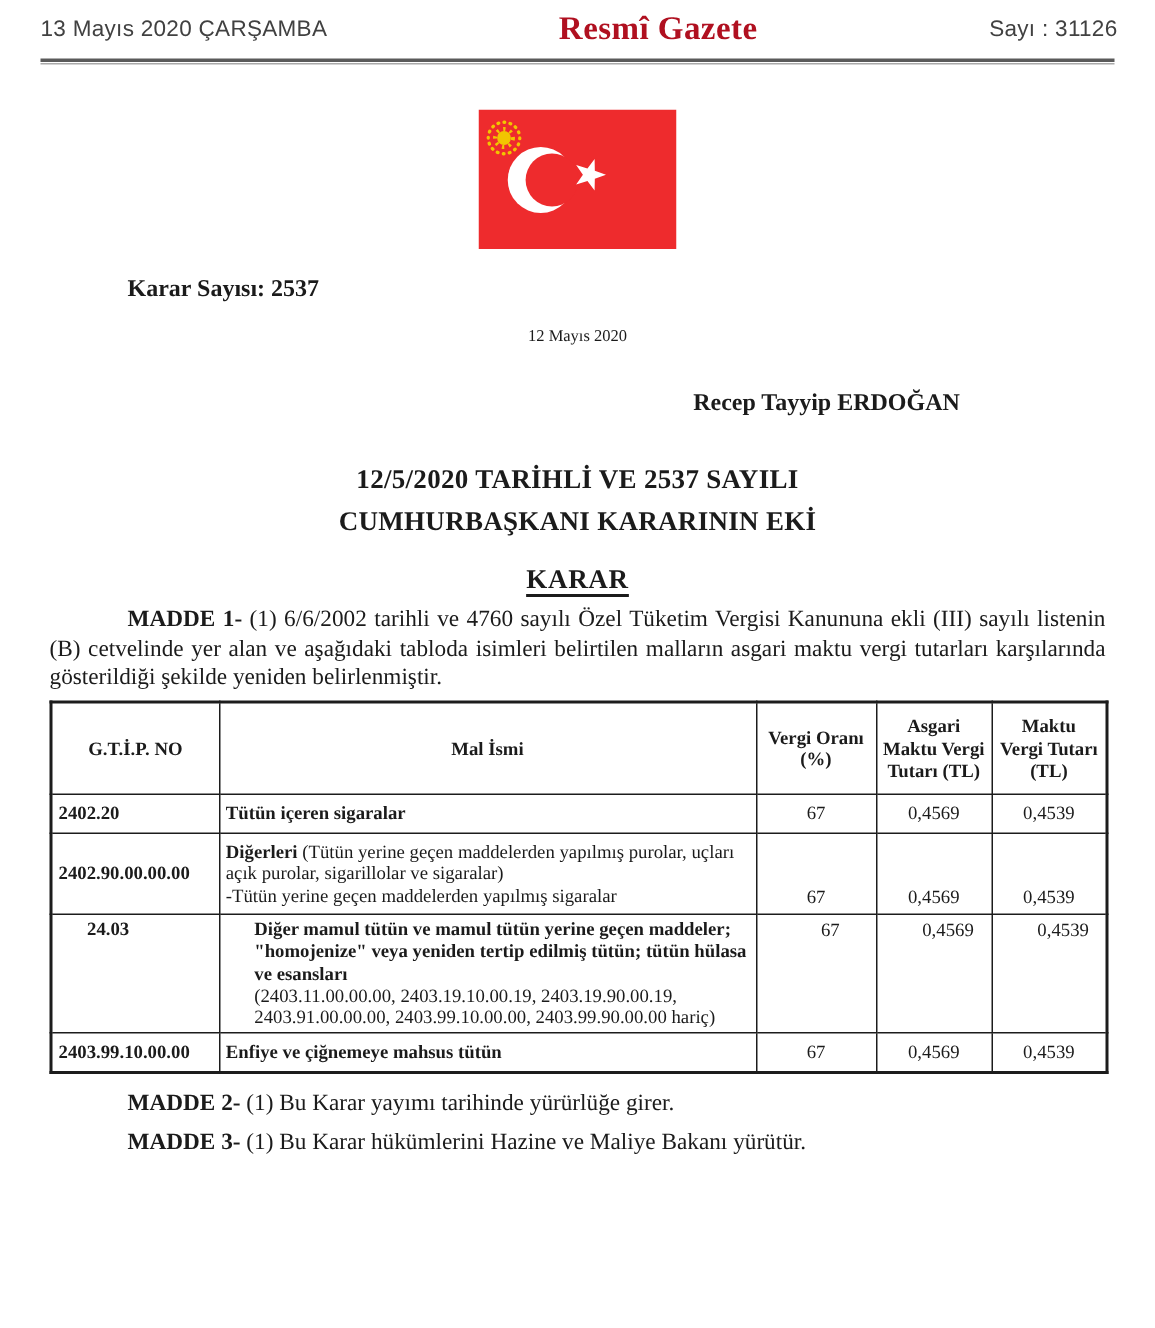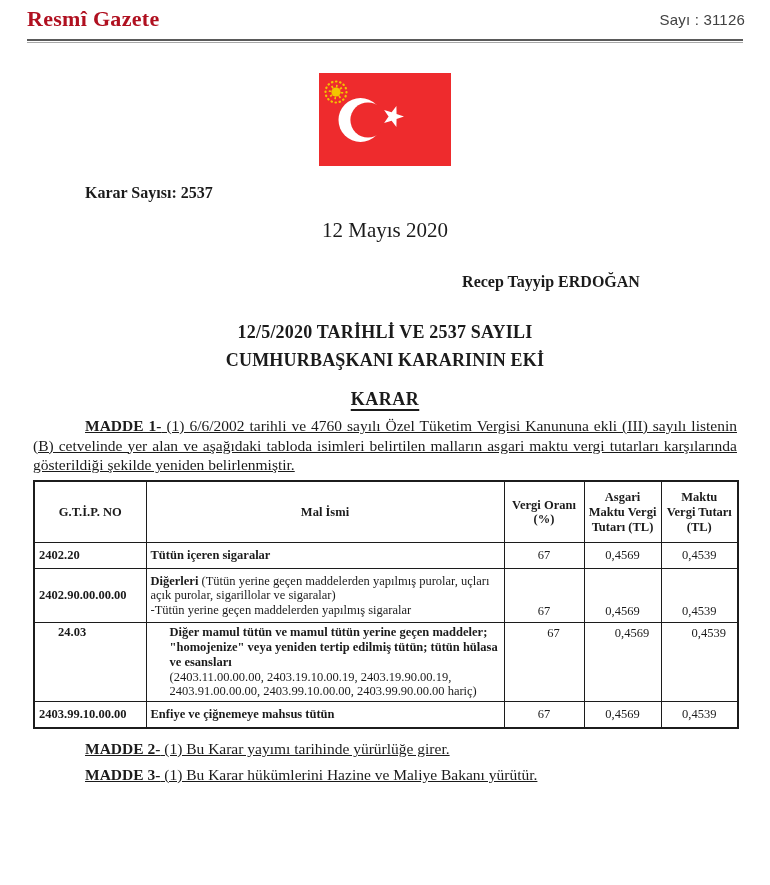--- a/index.html
+++ b/index.html
@@ -40,40 +40,40 @@
   .decision-no{
     margin-top:18px;padding-left:52px;
     font-size:16px;font-weight:bold;
   }
   .body-par{
     margin:9px 0 0 0;
     font-size:15.5px;line-height:1.42;
     text-align:justify;text-indent:52px;
   }
   .date-line{
-    margin-top:16px;text-align:center;font-size:21px;
+    margin-top:16px;text-align:center;font-size:11px;
   }
   .sig-block{
     margin:30px 36px 0 auto;width:300px;text-align:center;
   }
   .sig-name{font-size:16px;font-weight:bold;}
   .sig-title{font-size:15.5px;margin-top:5px;letter-spacing:.3px;}
   .annex-title{
     margin-top:28px;text-align:center;
     font-size:18px;font-weight:bold;line-height:1.55;letter-spacing:.2px;
   }
   .annex-heading{
     margin-top:14px;text-align:center;
     font-size:18px;font-weight:bold;letter-spacing:.5px;
     text-decoration:underline;text-underline-offset:4px;text-decoration-thickness:2px;
   }
   .madde{
     margin:6px 0 0 0;
     font-size:15.5px;line-height:1.28;
-    text-align:justify;text-indent:52px;text-decoration:underline;
+    text-align:justify;text-indent:52px;
   }
   .madde .b{font-weight:bold;}
   .madde2{margin-top:10px;text-align:left;}
   .madde3{margin-top:6px;text-align:left;}
   
   table.tax{
     margin:5px 0 0 0;width:704px;table-layout:fixed;
     border-collapse:collapse;border:2.5px solid #1c1c1c;
     font-size:12.5px;line-height:1.18;
   }
@@ -91,20 +91,21 @@
   tr.r3 td{height:67px;vertical-align:top;padding-left:23px;} tr.r3 td.num{vertical-align:top;padding-top:3px;}
   tr.r4 td{height:21px;}
   .mal .b{font-weight:bold;}
 </style>
 </head>
 <body>
 
 <div class="page">
 
   <div class="masthead">
+    <span class="m-date">13 Mayıs 2020 ÇARŞAMBA</span>
     <span class="m-title">Resmî Gazete</span>
     <span class="m-issue">Sayı : 31126</span>
   </div>
   <div class="rule"></div>
 
 
   <div class="flag-wrap">
     <svg viewBox="0 0 132 93" width="132" height="93">
       <rect x="0" y="0" width="132" height="93" fill="#EE2B2D"></rect>
 

